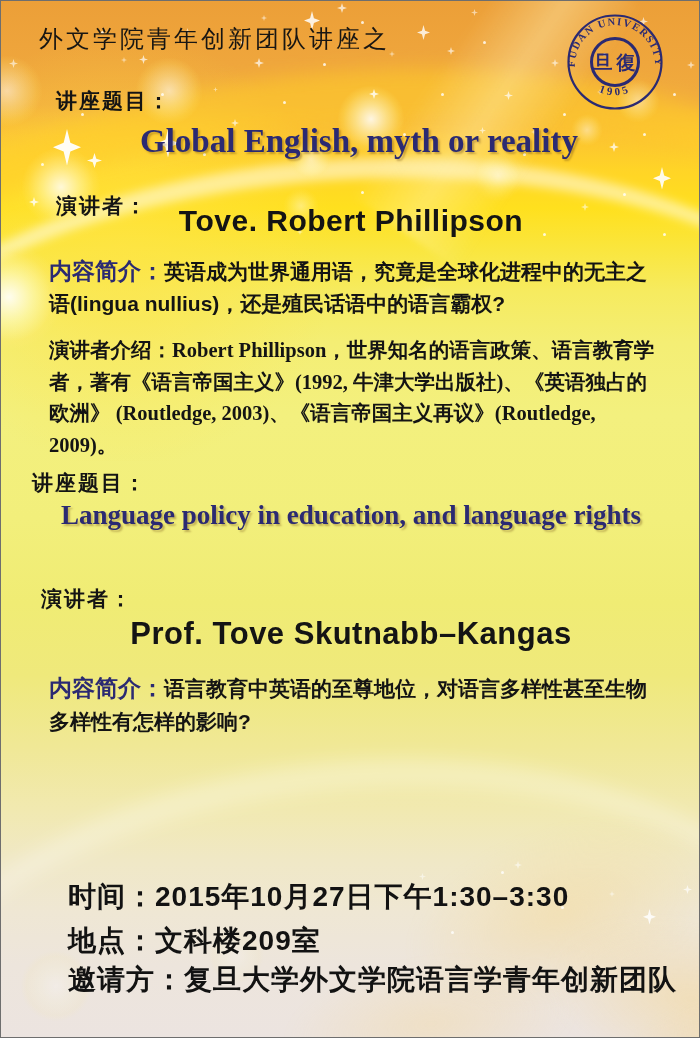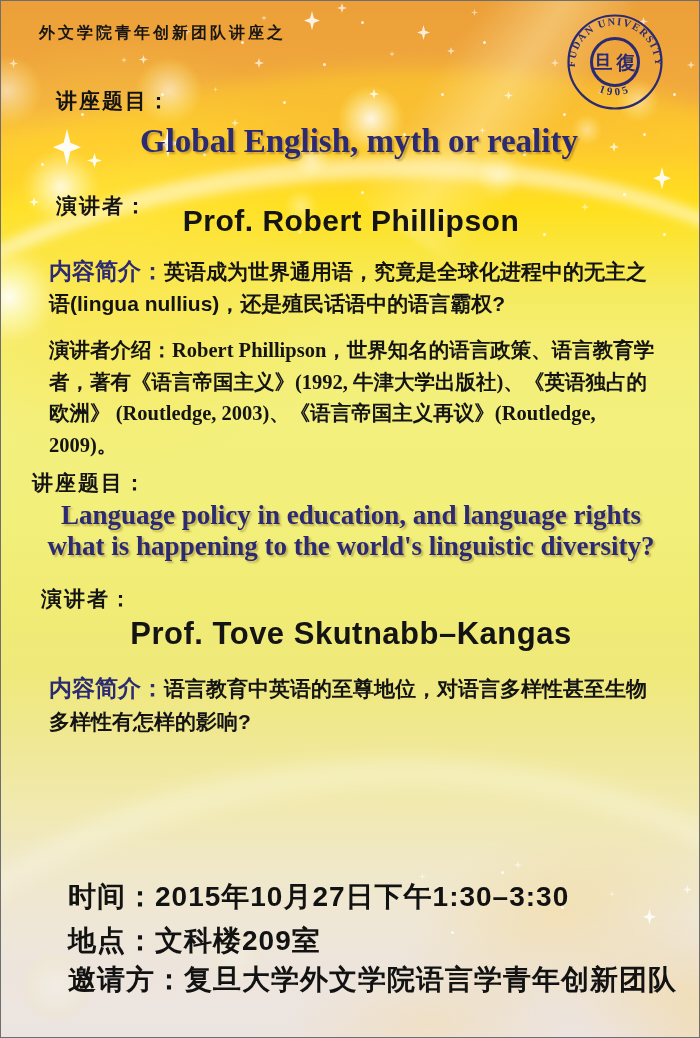--- a/index.html
+++ b/index.html
@@ -32,21 +32,21 @@
     clip-path:polygon(50% 0,62% 38%,100% 50%,62% 62%,50% 100%,38% 62%,0 50%,38% 38%);
     filter:drop-shadow(0 0 3px rgba(255,255,255,.85));}
   .bk{position:absolute; border-radius:50%;
     background:radial-gradient(circle, rgba(255,255,255,.95) 0%, rgba(255,255,215,.55) 32%, rgba(255,236,125,.25) 58%, rgba(255,236,125,0) 70%);}
   .dot{position:absolute; width:3px; height:3px; border-radius:50%; background:rgba(255,255,255,.8);}
   .petal{position:absolute; filter:blur(7px);}
 
   .content{position:absolute; inset:0;}
   .abs{position:absolute;}
   .series-title{left:38px; top:22px; font-family:"Liberation Serif", serif;
-    font-weight:700; font-size:16px; letter-spacing:3px; color:#181613;}
+    font-weight:400; font-size:24px; letter-spacing:3px; color:#181613;}
   .cjk-label{font-weight:800; font-size:21px; color:#141414; letter-spacing:2px;}
   .title-en{left:0; width:700px; text-align:center; font-family:"Liberation Serif", serif;
     font-weight:700; color:#2B2A72; text-shadow:2px 2px 2px rgba(100,62,18,.35);}
   .speaker-name{left:0; width:700px; text-align:center; font-weight:700; color:#141414; letter-spacing:.5px;}
   .para{left:48px; width:608px; color:#141414; font-weight:600;}
   .lbl-navy{color:#2B2A72; font-weight:800; font-size:23px;}
   .footer-line{left:67px; font-weight:800; font-size:28px; color:#121212; letter-spacing:1px;}
   .logo-box{left:561px; top:11px; width:106px; height:100px;}
 </style>
 </head>
@@ -162,34 +162,33 @@
           <textPath href="#arcBottom" startOffset="50%" text-anchor="middle">1905</textPath>
         </text>
         <text x="38" y="57" font-size="19" font-weight="bold" fill="#2B2A72" text-anchor="middle" font-family="Liberation Serif, serif">旦</text>
         <text x="61" y="57" font-size="19" font-weight="bold" fill="#2B2A72" text-anchor="middle" font-family="Liberation Serif, serif">復</text>
       </svg>
     </div>
 
     <div class="abs cjk-label" style="left:55px; top:86px;">讲座题目：</div>
     <div class="abs title-en" style="top:122px; font-size:33px;margin-left:8px;">Global English, myth or reality</div>
     <div class="abs cjk-label" style="left:55px; top:191px;">演讲者：</div>
-    <div class="abs speaker-name" style="top:203px; font-size:30px;">Prof. Robert Phillipson</div>
+    <div class="abs speaker-name" style="top:203px; font-size:30px;">Tove. Robert Phillipson</div>
 
     <div class="abs para" style="top:254px; font-size:21px; line-height:32px;">
       <span class="lbl-navy">内容简介：</span><span>英语成为世界通用语，究竟是全球化进程中的无主之语(lingua nullius)，还是殖民话语中的语言霸权?</span>
     </div>
 
     <div class="abs para" style="top:334px; font-size:20.5px; line-height:31.5px;font-family:Liberation Serif, serif;">
       <span>演讲者介绍：</span><span>Robert Phillipson，世界知名的语言政策、语言教育学者，著有《语言帝国主义》(1992, 牛津大学出版社)、《英语独占的欧洲》 (Routledge, 2003)、《语言帝国主义再议》(Routledge, 2009)。</span>
     </div>
 
     <div class="abs cjk-label" style="left:31px; top:468px;">讲座题目：</div>
     <div class="abs title-en" style="top:499px; font-size:27px; line-height:31px;">
       <div>Language policy in education, and language rights</div>
-      <div>what is happening to the world's linguistic diversity?</div>
     </div>
     <div class="abs cjk-label" style="left:40px; top:584px;">演讲者：</div>
     <div class="abs para" style="top:671px; font-size:21px; line-height:33px;">
       <span class="lbl-navy">内容简介：</span><span>语言教育中英语的至尊地位，对语言多样性甚至生物多样性有怎样的影响?</span>
     </div>
 
     <div class="abs speaker-name" style="top:615px; font-size:31px;">Prof. Tove Skutnabb–Kangas</div>
 
 
     <div class="abs footer-line" style="top:877px;">

